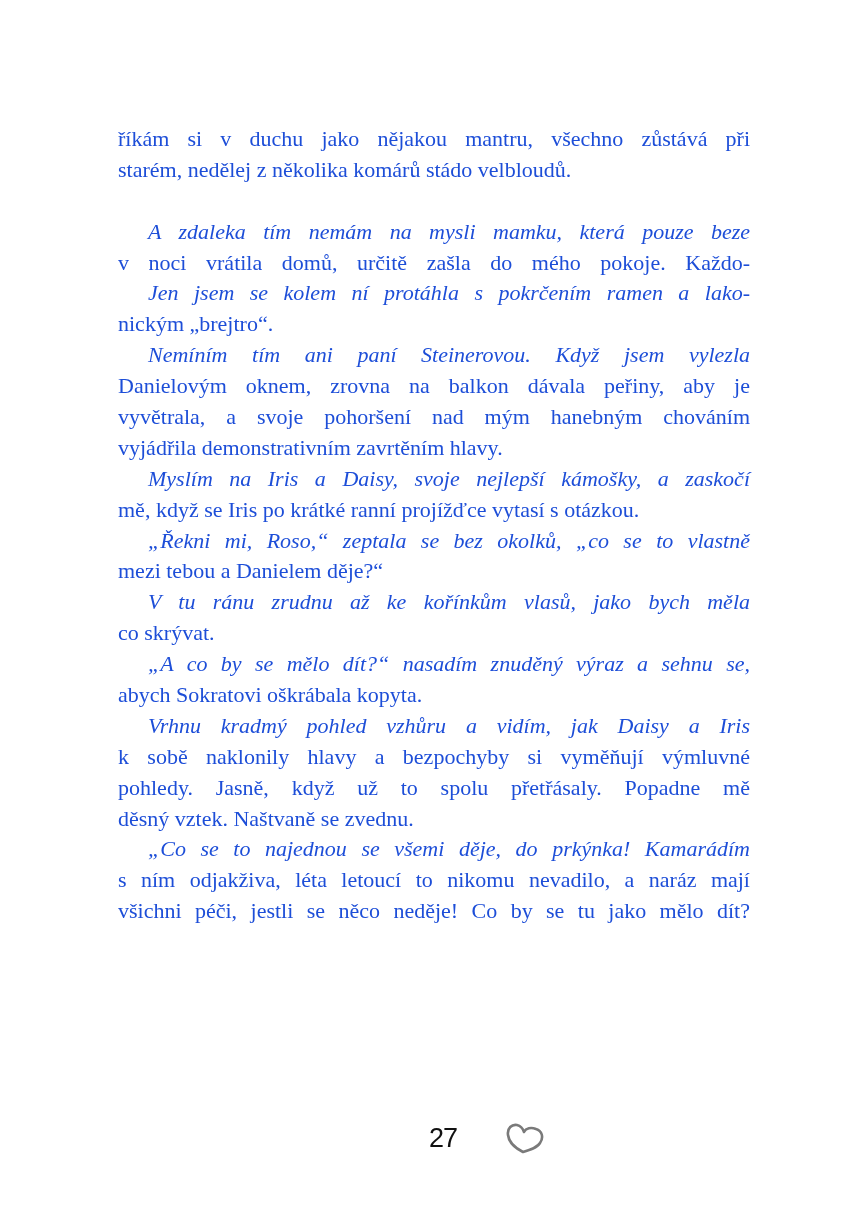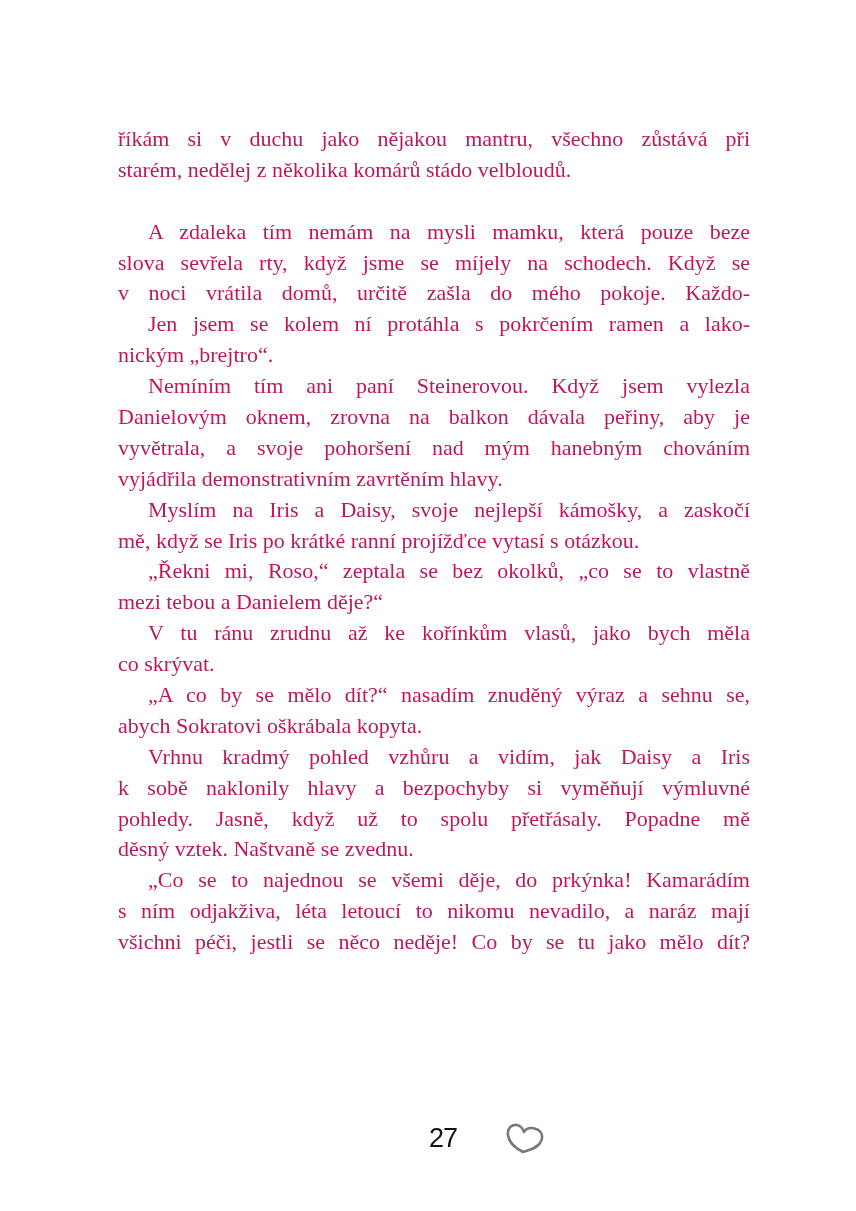--- a/index.html
+++ b/index.html
@@ -1,47 +1,46 @@
 <!DOCTYPE html>
 <html><head>
 <meta charset="utf-8">
 <style>
   html, body { margin: 0; padding: 0; background: #ffffff; }
   body { width: 856px; height: 1211px; position: relative; overflow: hidden; }
   .page { position: absolute; left: 0; top: 0; width: 856px; height: 1211px; background: #ffffff; }
   .text {
     position: absolute; left: 118px; top: 124px; width: 632px;
     font-family: "Liberation Serif", "DejaVu Serif", serif;
-    font-size: 22px; color: #be185d;
+    font-size: 22px; color: #1d4ed8;
   }
   .line {
     display: block; height: 30.9px; line-height: 30.9px;
     white-space: nowrap; text-align: justify; text-align-last: justify;
   }
   .line.last { text-align-last: left; }
-  .line.indent { padding-left: 30px; }
+  .line.indent { padding-left: 30px; font-style: italic; }
   .gap { display: block; height: 30.9px; }
   .footer { position: absolute; left: 9px; top: 1095px; width: 850px; height: 50px; margin-top: 24px; }
   .pagenum {
     position: absolute; left: 420px; top: 4px;
     font-family: "Liberation Sans", "DejaVu Sans", sans-serif;
     font-size: 27px; color: #111; letter-spacing: -1px;
   }
   .heart { position: absolute; left: 494px; top: 0px; width: 44px; height: 40px; }
 </style>
 </head>
 <body>
 
 <div class="page">
   <div class="text" id="body-text">
       <span class="line">říkám si v duchu jako nějakou mantru, všechno zůstává při</span>
       <span class="line last">starém, nedělej z několika komárů stádo velbloudů.</span>
       <span class="gap"></span>
       <span class="line indent">A zdaleka tím nemám na mysli mamku, která pouze beze</span>
-      <span class="line">slova sevřela rty, když jsme se míjely na schodech. Když se</span>
       <span class="line">v noci vrátila domů, určitě zašla do mého pokoje. Každo-</span>
       <span class="line indent">Jen jsem se kolem ní protáhla s pokrčením ramen a lako-</span>
       <span class="line last">nickým „brejtro“.</span>
       <span class="line indent">Nemíním tím ani paní Steinerovou. Když jsem vylezla</span>
       <span class="line">Danielovým oknem, zrovna na balkon dávala peřiny, aby je</span>
       <span class="line">vyvětrala, a svoje pohoršení nad mým hanebným chováním</span>
       <span class="line last">vyjádřila demonstrativním zavrtěním hlavy.</span>
       <span class="line indent">Myslím na Iris a Daisy, svoje nejlepší kámošky, a zaskočí</span>
       <span class="line last">mě, když se Iris po krátké ranní projížďce vytasí s otázkou.</span>
       <span class="line indent">„Řekni mi, Roso,“ zeptala se bez okolků, „co se to vlastně</span>

